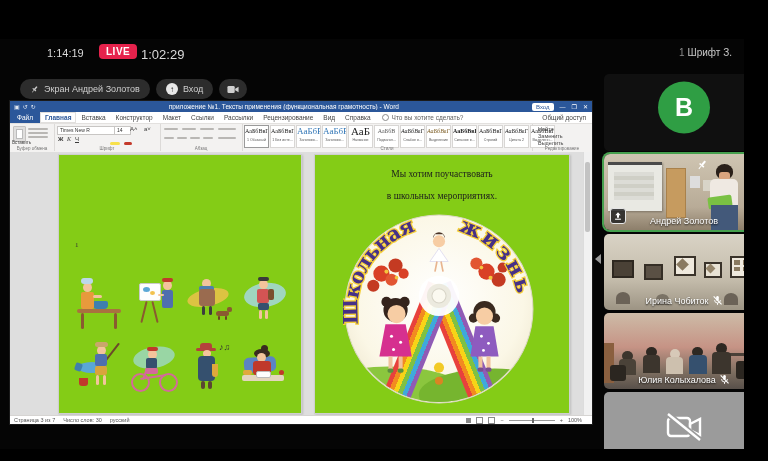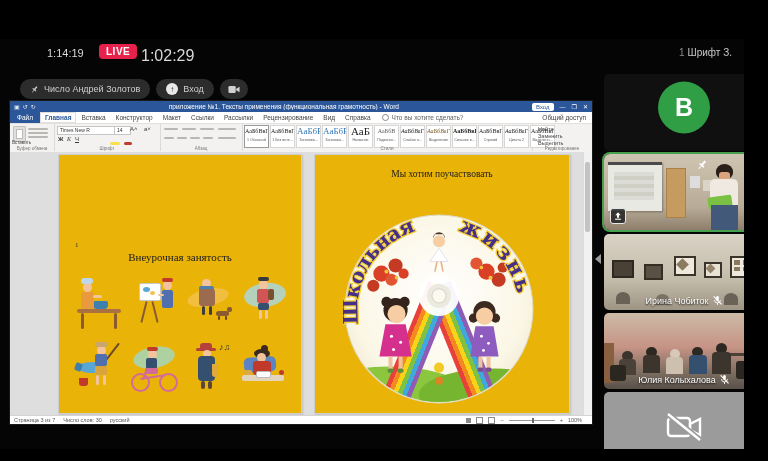--- a/index.html
+++ b/index.html
@@ -4,21 +4,21 @@
 <style>
   html,body{margin:0;padding:0;background:#000;}
   .app{position:relative;width:744px;height:461px;background:#050505;overflow:hidden;
        font-family:"Liberation Sans",sans-serif;margin-top:39px;}
   .abs{position:absolute;}
 
   
   .hdr-time{position:absolute;left:47px;top:8px;color:#d9d9d9;font-size:11px;}
   .live-badge{position:absolute;left:99px;top:5px;background:#e6224c;color:#fff;font-size:10px;
       font-weight:bold;padding:2px 7px;border-radius:4px;letter-spacing:.5px;}
-  .live-time{position:absolute;left:141px;top:8px;color:#d9d9d9;font-size:16px;text-align:right;}
+  .live-time{position:absolute;left:141px;top:8px;color:#d9d9d9;font-size:13px;text-align:right;}
   .viewers{position:absolute;right:12px;top:8px;font-size:10px;color:#c9c9c9;}
   .viewers .cnt{color:#8b8b8b;margin-right:3px;}
 
   
   .tabrow{position:absolute;left:20px;top:40px;height:20px;display:flex;gap:6px;align-items:center;}
   .pill{background:#2c2c2c;border-radius:10px;height:20px;display:flex;align-items:center;
         gap:5px;padding:0 10px;color:#cfcfcf;font-size:9px;white-space:nowrap;}
   .pill .circ{width:12px;height:12px;border-radius:50%;background:#e8e8e8;color:#222;font-size:8px;
         display:flex;align-items:center;justify-content:center;font-weight:bold;}
   .campill{padding:0 8px;}
@@ -59,21 +59,21 @@
   .chip .cs{font-family:"Liberation Serif",serif;font-size:6px;line-height:11px;color:#222;
         white-space:nowrap;display:block;}
   .chip .cs.big{font-size:9px;color:#2e74b5;}
   .chip .cn{font-size:4px;color:#555;display:block;transform:scale(.9);white-space:nowrap;}
   .editing div{font-size:5.5px;color:#444;line-height:7px;white-space:nowrap;}
 
   
   .doccanvas{position:absolute;left:0;top:51px;width:574px;height:264px;background:#dedede;overflow:hidden;}
   .vscroll{position:absolute;right:0;top:51px;width:8px;height:264px;background:#f1f1f1;border-left:1px solid #dcdcdc;}
   .vthumb{position:absolute;left:1px;top:10px;width:5px;height:70px;background:#c3c3c3;border-radius:2px;}
-  .page{position:absolute;top:2px;height:258px;background:#eab308;border:1px solid #cfcfcf;
+  .page{position:absolute;top:2px;height:258px;background:#84cc16;border:1px solid #cfcfcf;
         box-shadow:1px 1px 2px rgba(0,0,0,.15);}
   .pg-left{left:48px;width:242px;}
   .pg-right{left:304px;width:254px;}
   .pnum{position:absolute;left:16px;top:86px;font-family:"Liberation Serif",serif;font-size:7px;color:#333;}
   .ltitle{position:absolute;left:0;top:96px;width:100%;text-align:center;
         font-family:"Liberation Serif",serif;font-size:11px;color:#1d1d1d;}
   .grid8{position:absolute;left:14px;top:118px;width:214px;height:130px;display:grid;
         grid-template-columns:repeat(4,1fr);grid-template-rows:1fr 1fr;gap:4px;}
   .cell{position:relative;overflow:hidden;}
   .sw{position:absolute;border-radius:50%;opacity:.8;}
@@ -122,21 +122,21 @@
 
   <div class="tabrow">
     <div class="pill">
       <svg width="9" height="9" viewBox="0 0 12 12">
         <g transform="rotate(40 6 6)" fill="#cfcfcf">
             <rect x="5" y="1" width="2" height="5"></rect>
             <rect x="3.2" y="5.6" width="5.6" height="1.6"></rect>
             <rect x="5.6" y="7" width=".9" height="4"></rect>
           </g>
       </svg>
-      <span>Число Андрей Золотов</span>
+      <span>Экран Андрей Золотов</span>
     </div>
     <div class="pill">
       <span class="circ">↑</span>
       <span>Вход</span>
     </div>
     <div class="pill campill">
       <svg width="12" height="9" viewBox="0 0 14 10">
         <rect x="0.5" y="1" width="8.5" height="8" rx="1.5" fill="#cfcfcf"></rect>
           <path d="M9.5 4l4-2.2v6.4L9.5 6z" fill="#cfcfcf"></path>
       </svg>
@@ -224,21 +224,20 @@
         <div style="position:absolute;left:6px;top:9px;">Заменить</div>
         <div style="position:absolute;left:6px;top:16px;">Выделить</div>
         <span class="glabel">Редактирование</span>
       </div>
     </div>
 
     <div class="doccanvas">
 
       <div class="page pg-left">
         <span class="pnum">1</span>
-        <div class="ltitle">Внеурочная занятость</div>
         <div class="grid8">
 
           <div class="cell">
             <span class="bd" style="left:4px;top:36px;width:44px;height:4px;background:#a9713f;"></span>
             <span class="bd" style="left:8px;top:40px;width:3px;height:16px;background:#8a5a30;"></span>
             <span class="bd" style="left:41px;top:40px;width:3px;height:16px;background:#8a5a30;"></span>
             <span class="bd" style="left:20px;top:28px;width:15px;height:8px;background:#3f7fae;border-radius:2px 2px 4px 4px;"></span>
             <span class="hd" style="left:10px;top:10px;"></span>
             <span class="bd" style="left:8px;top:5px;width:12px;height:6px;background:#bcd8ea;border-radius:3px;"></span>
             <span class="bd" style="left:8px;top:19px;width:13px;height:17px;background:#e89a3c;"></span>
@@ -326,20 +325,21 @@
             <span class="bd" style="left:5px;top:35px;width:42px;height:6px;background:#e3d5bd;border-radius:2px;"></span>
             <span class="bd" style="left:19px;top:31px;width:13px;height:5px;background:#fdfdfd;border:1px solid #bbb;"></span>
             <span class="bd" style="left:42px;top:30px;width:5px;height:5px;background:#c0392b;border-radius:50%;"></span>
             <span class="bd" style="left:6px;top:30px;width:9px;height:5px;background:#e0a93c;border-radius:2px;"></span>
           </div>
         </div>
       </div>
 
       <div class="page pg-right">
         <div class="rline1">Мы хотим поучаствовать</div>
+        <div class="rline2">в школьных мероприятиях.</div>
         <svg class="disc" width="192" height="192" viewBox="0 0 190 190">
           <defs>
             <radialGradient id="discbg" cx="50%" cy="45%" r="60%">
               <stop offset="0%" stop-color="#ffffff"></stop>
                 <stop offset="75%" stop-color="#fbf7e6"></stop>
                 <stop offset="100%" stop-color="#f0e9d2"></stop>
             </radialGradient>
             <linearGradient id="rb" x1="0" y1="0" x2="1" y2="0">
               <stop offset="0" stop-color="#e8413c"></stop>
                 <stop offset=".166" stop-color="#e8413c"></stop>
@@ -489,20 +489,23 @@
           <rect x="3.2" y="5.6" width="5.6" height="1.6"></rect>
           <rect x="5.6" y="7" width=".9" height="4"></rect>
         </g>
     </svg>
     <span class="badge-share">
       <svg width="10" height="10" viewBox="0 0 12 12">
           <path d="M6 1.5 L9.2 5 H7.2 V8 H4.8 V5 H2.8 Z" fill="#fff"></path>
           <rect x="2.5" y="9.2" width="7" height="1.3" fill="#fff"></rect>
         </svg>
     </span>
+    <div class="nm">
+        <span>Андрей Золотов</span>
+      </div>
   </div>
 
   <div class="tile" style="top:274px;height:76px;background:linear-gradient(180deg,#cdbba7 0%,#c69385 45%,#7d6e60 78%,#58504a 100%);">
     <span class="abs" style="left:0px;top:30px;width:10px;height:40px;background:#8a5f3f;"></span>
     <span class="abs" style="left:118px;top:40px;width:36px;height:3px;background:#4a4038;"></span>
 
     <span class="abs" style="left:18px;top:38px;width:11px;height:10px;background:#3c352d;border-radius:50%;"></span>
     <span class="abs" style="left:15px;top:46px;width:17px;height:16px;background:#4a4238;border-radius:4px 4px 0 0;"></span>
     <span class="abs" style="left:42px;top:34px;width:11px;height:10px;background:#2e2822;border-radius:50%;"></span>
     <span class="abs" style="left:39px;top:42px;width:17px;height:18px;background:#3c352d;border-radius:4px 4px 0 0;"></span>

